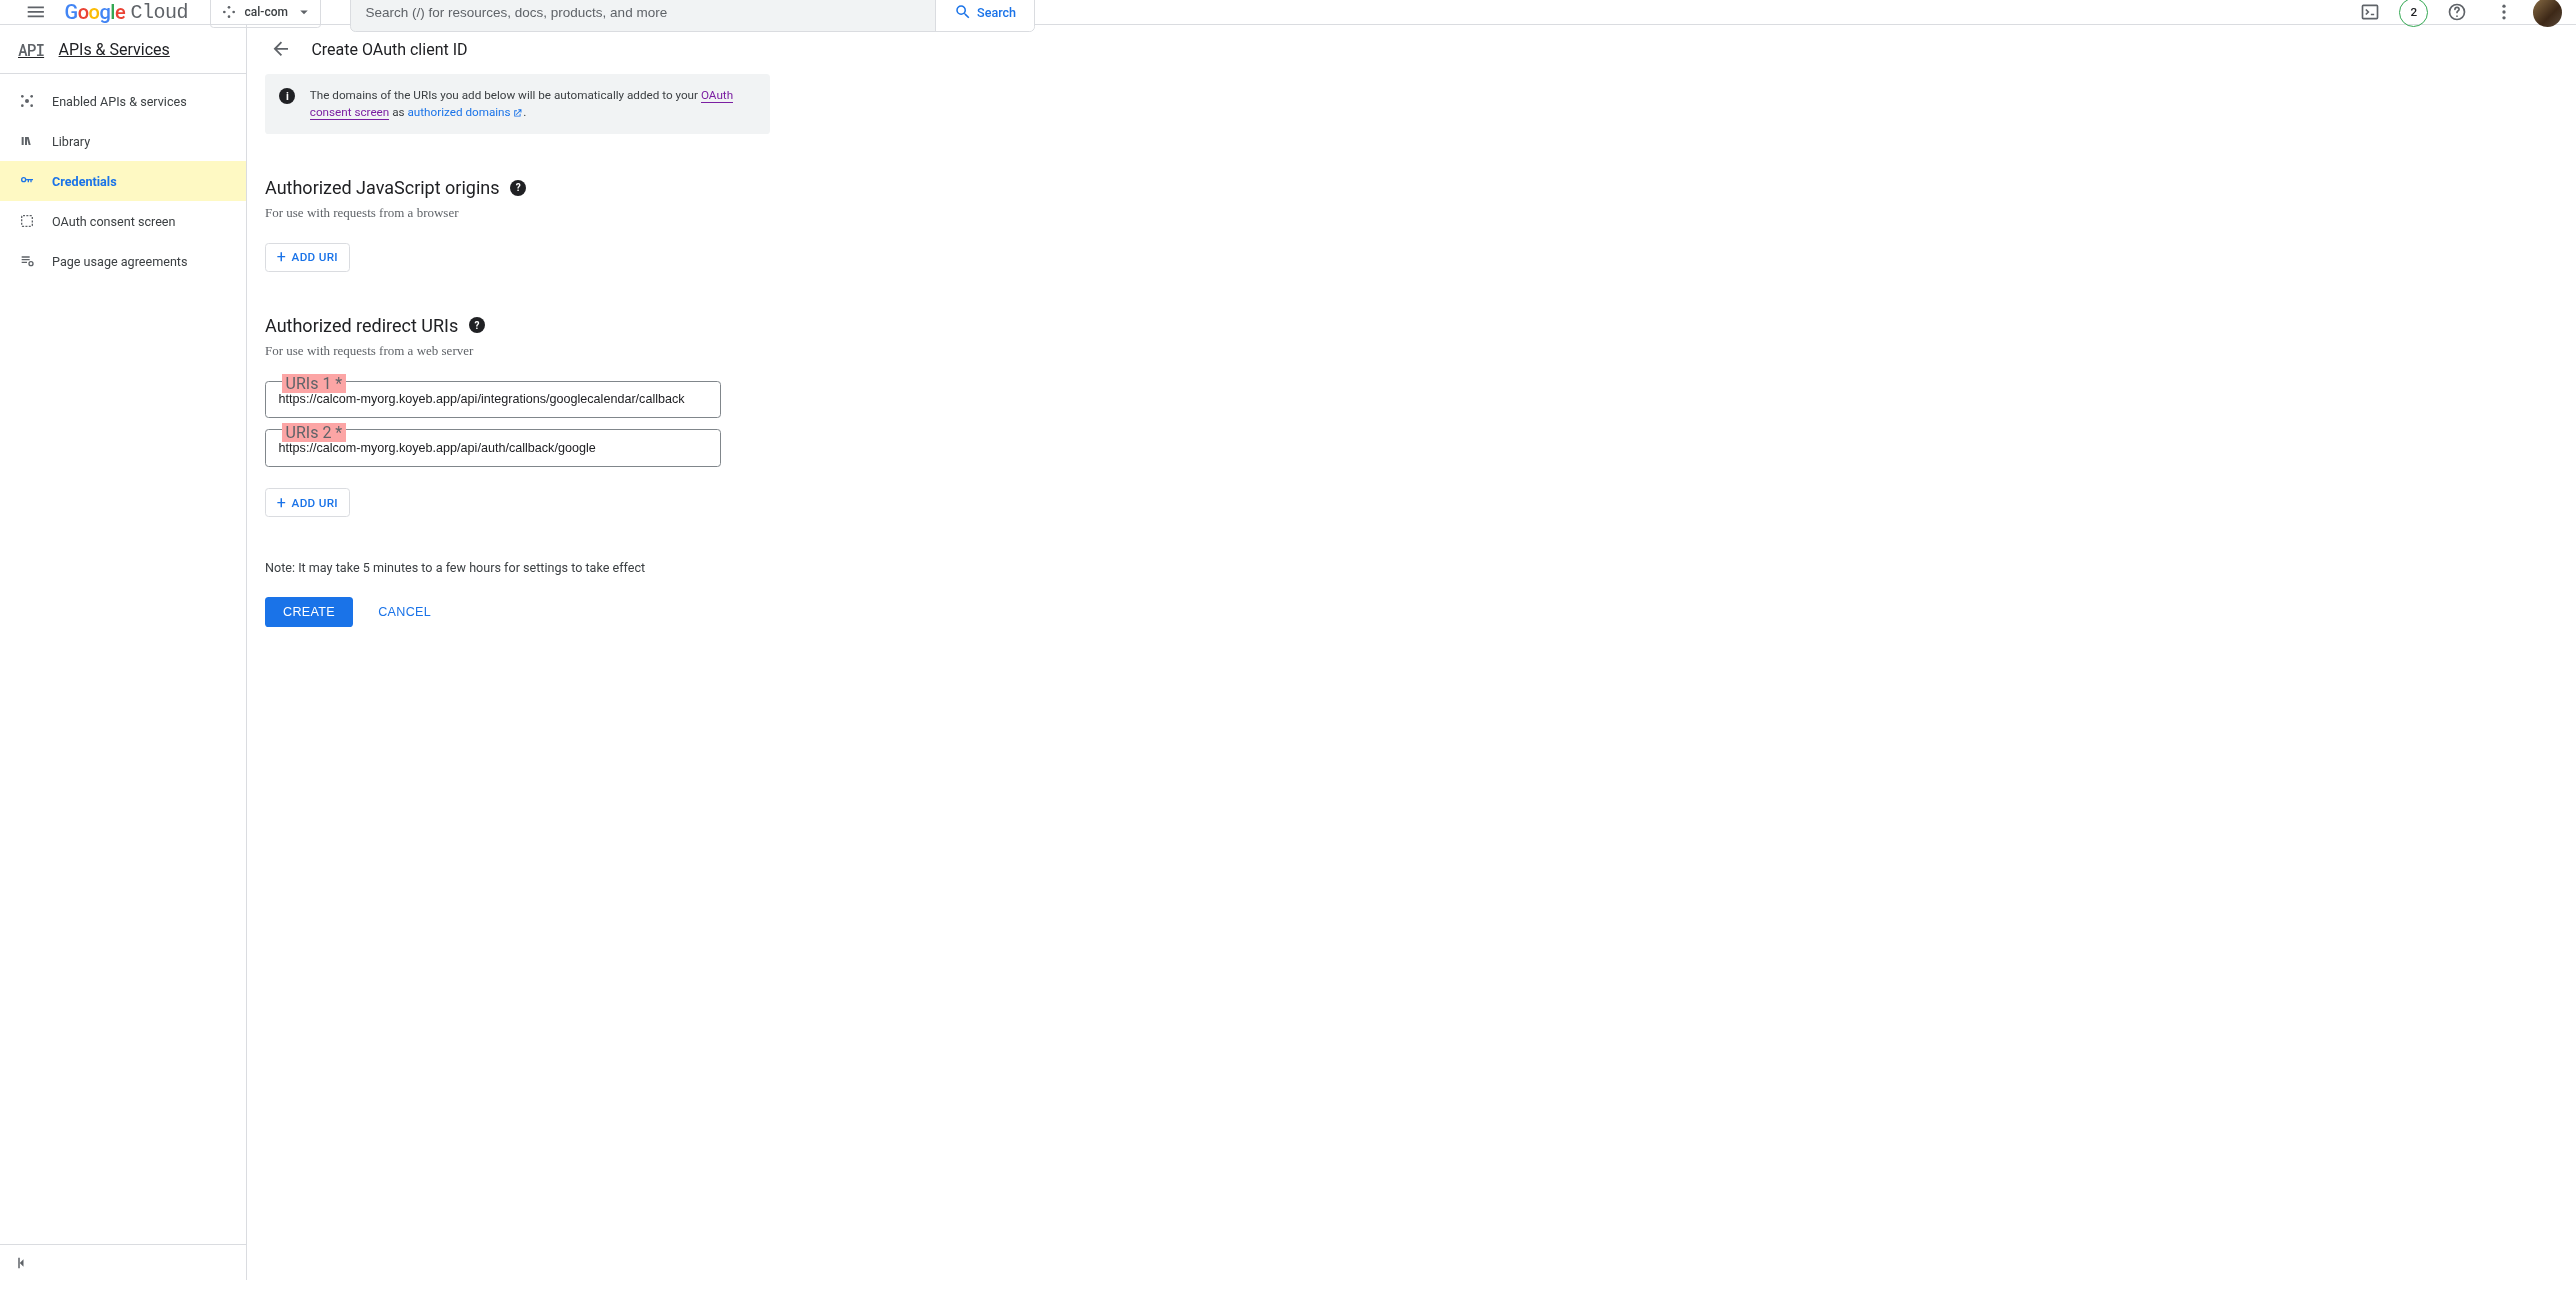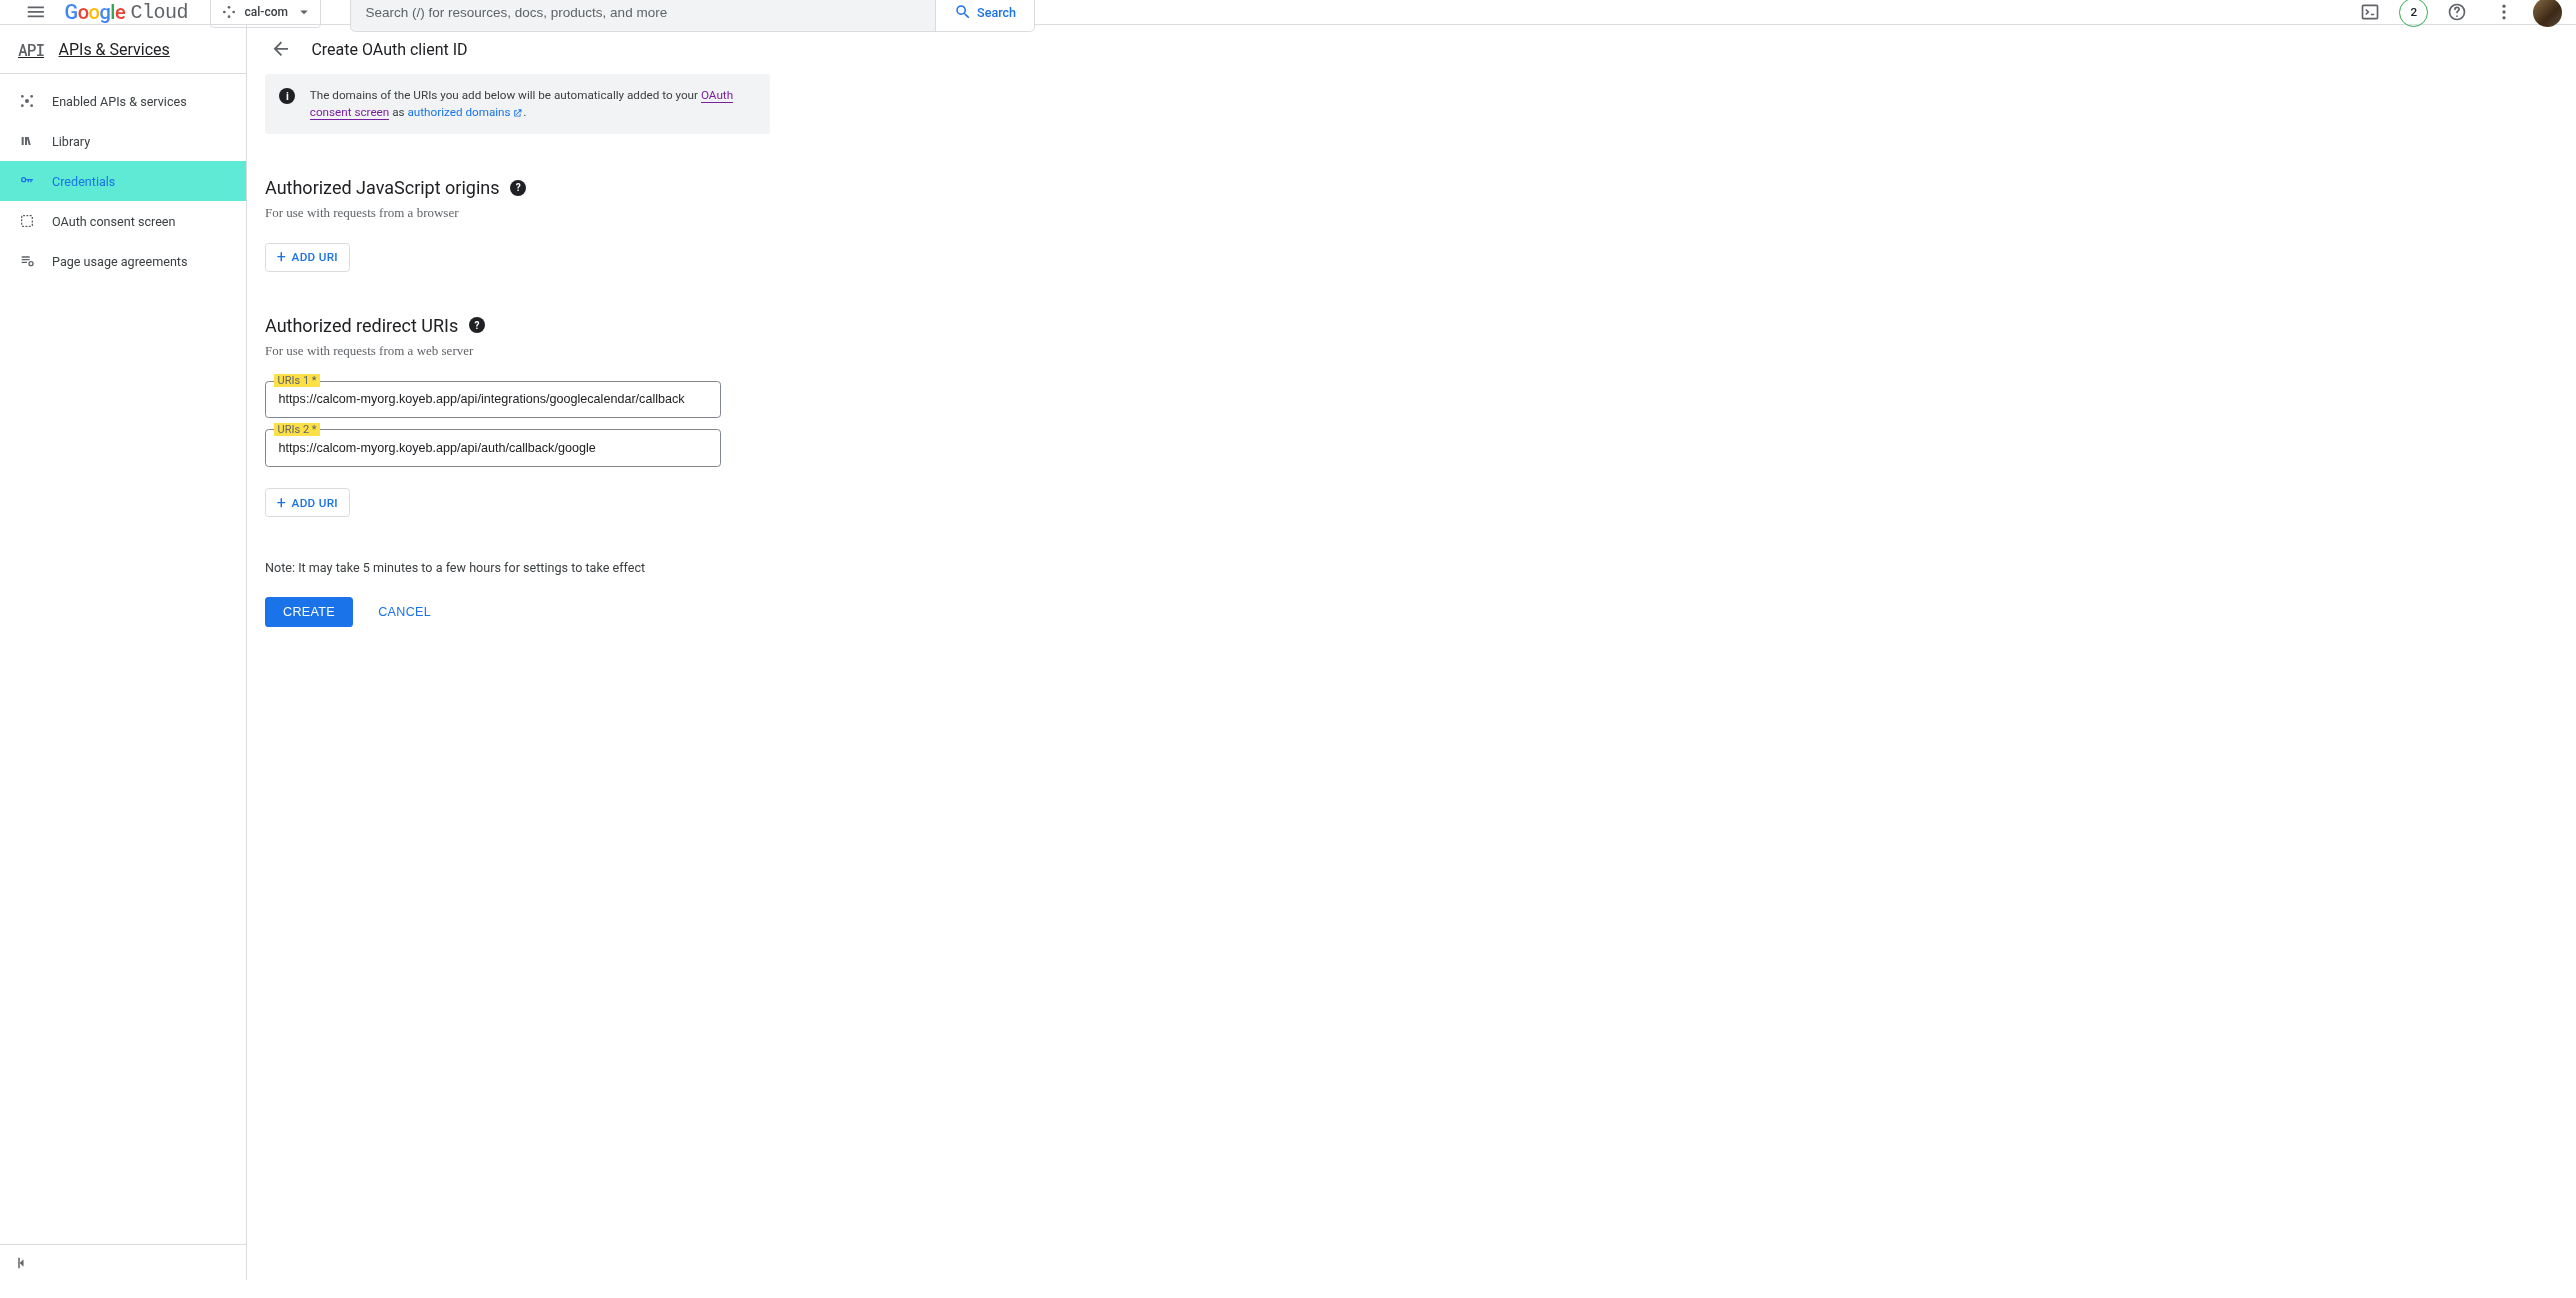--- a/index.html
+++ b/index.html
@@ -27,21 +27,21 @@
 .avatar { width:29px; height:29px; border-radius:50%; background:linear-gradient(135deg,#8b6f47 0%, #3d2817 60%, #5a4a3a 100%); cursor:pointer;}
 
 
 .body-wrap { display:flex; height:calc(100vh - 43px); }
 .sidebar { width:247px; border-right:0.9px solid #dadce0; display:flex; flex-direction:column; }
 .sidebar-header { display:flex; align-items:center; height:49px; padding:0 18px; gap:14.4px; border-bottom:0.9px solid #dadce0;text-decoration:underline;}
 .api-badge { font-family: 'Roboto Mono', monospace; font-weight:500; font-size:16px; color:#5f6368; letter-spacing:-0.9px;}
 .sidebar-title { font-size:16px; color:#202124; }
 .nav { padding:7.2px 0; flex:1;}
 .nav-item { display:flex; align-items:center; height:40px; padding:0 18px; gap:16px; cursor:pointer; color:#3c4043; font-size:12.6px;}
-.nav-item.active { background:#5eead4; color:#1a73e8;}
+.nav-item.active { background:#fef9c3; color:#1a73e8;font-weight:bold;}
 .nav-item.active .nav-icon { color:#1a73e8;}
 .nav-icon { width:18px; height:18px; color:#5f6368; display:flex; align-items:center; justify-content:center; flex-shrink:0;}
 .sidebar-footer { height:36px; display:flex; align-items:center; padding:0 7.2px; border-top:0.9px solid #dadce0;}
 .collapse-btn { width:29px; height:29px; display:flex; align-items:center; justify-content:center; color:#5f6368; cursor:pointer;}
 
 
 .main { flex:1; overflow-y:auto; position:relative; }
 .page-header { display:flex; align-items:center; height:49px; padding:0 18px; gap:14.4px; border-bottom:0.9px solid transparent;}
 .back-btn { width:32px; height:32px; display:flex; align-items:center; justify-content:center; color:#5f6368; cursor:pointer; border-radius:50%;}
 .page-title { font-size:16px; color:#202124;}
@@ -56,21 +56,21 @@
 .section { margin-top:43px; max-width:505px;}
 .section-heading { display:flex; align-items:center; gap:10.8px; margin-bottom:7.2px;}
 .section-heading h2 { font-size:18px; font-weight:400; color:#202124;}
 .help-icon { width:16px; height:16px; background:#202124; color:#fff; border-radius:50%; display:flex; align-items:center; justify-content:center; font-size:10px; font-weight:bold; cursor:help;}
 .section-desc { font-size:13px; color:#5f6368; margin-bottom:21.6px;font-family:Liberation Serif, serif;}
 
 .add-uri-btn { display:inline-flex; align-items:center; gap:5.4px; border:0.9px solid #dadce0; border-radius:3.6px; padding:5.4px 10.8px; color:#1a73e8; font-size:11.7px; font-weight:500; letter-spacing:0.3px; cursor:pointer; background:#fff;}
 .plus-icon { font-size:16px; line-height:1; font-weight:400;}
 
 .field-group { position:relative; margin-bottom:10.8px; max-width:456px;}
-.field-label { position:absolute; top:-6.3px; left:9px; background:#fde047; padding:0 3.6px; font-size:11px; color:#5f6368;}
+.field-label { position:absolute; top:-6.3px; left:17px; background:#fca5a5; padding:0 3.6px; font-size:16px; color:#5f6368;}
 .field-input { width:100%; border:0.9px solid #80868b; border-radius:3.6px; padding:10.8px 12.6px; font-size:12.6px; color:#202124; outline:none;}
 
 .note { font-size:12.6px; color:#3c4043; margin-top:43px; margin-bottom:21.6px;}
 .btn-row { display:flex; gap:14.4px;}
 .btn-primary { background:#1a73e8; color:#fff; border:none; border-radius:3.6px; padding:8px 18px; font-size:12.6px; font-weight:500; letter-spacing:0.3px; cursor:pointer;}
 .btn-flat { background:none; border:none; color:#1a73e8; font-size:12.6px; font-weight:500; letter-spacing:0.3px; padding:8px 10.8px; cursor:pointer; border-radius:3.6px;}
 
 svg { display:block; }
 </style>
 </head>

